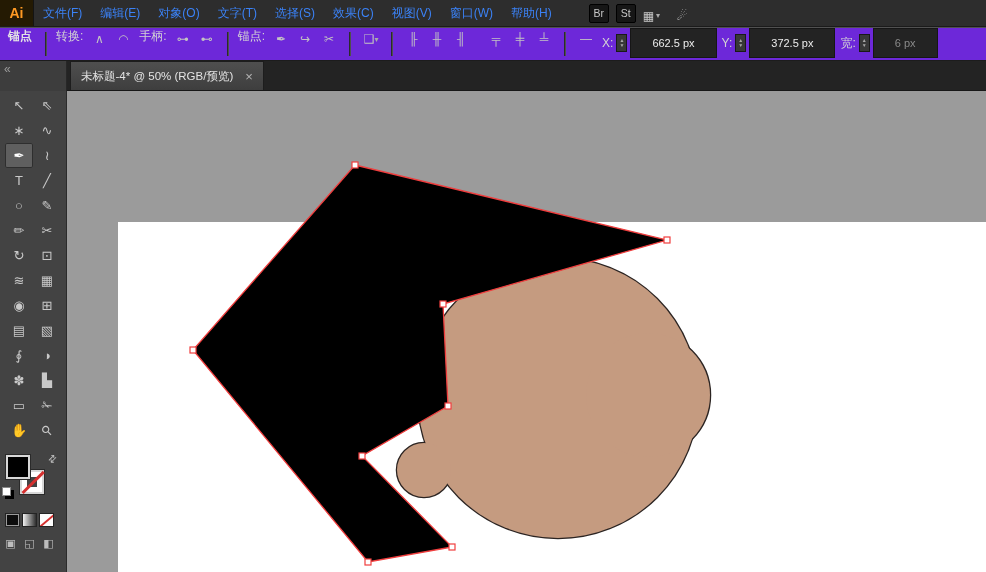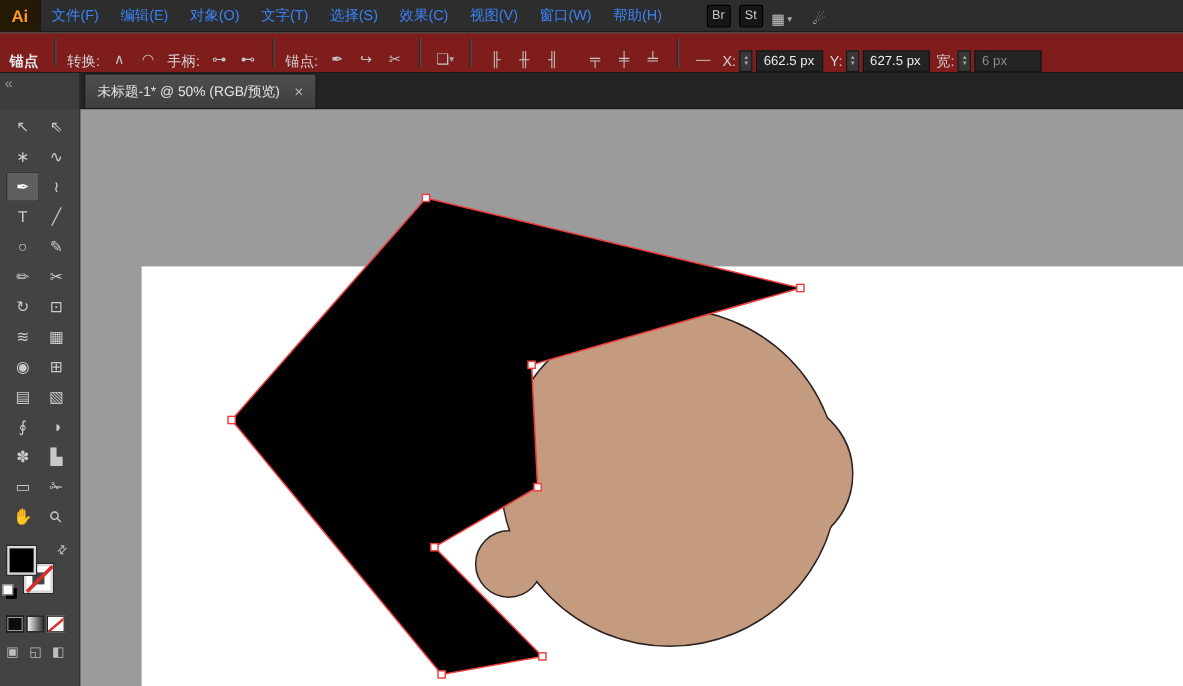--- a/index.html
+++ b/index.html
@@ -13,33 +13,33 @@
               display:flex; align-items:center; justify-content:center; border-right:1px solid #141414; }
   .menu-items { display:flex; height:100%; }
   .menu-item { padding:0 9px; font-size:12px; color:#3b82f6; display:flex; align-items:center; cursor:default; }
   .menu-right { display:flex; align-items:flex-end; margin-left:28px; gap:7px; }
   .mini-app-btn { width:20px; height:19px; background:#161616; border:1px solid #000; border-radius:2px;
                   color:#c7c7c7; font-size:10.5px; display:flex; align-items:center; justify-content:center; }
   .tray-icon { color:#c7c7c7; font-size:12px; display:flex; align-items:center; gap:2px; }
   .tray-caret { font-size:8px; color:#aaa; }
 
   
-  .control-bar { height:34px; background:#7f1d1d; border-top:1px solid #515151; border-bottom:1px solid #1c1c1c;
-                 display:flex; align-items:flex-end; padding:0 8px; gap:5px; flex:none; font-size:12px; color:#d4d4d4; }
+  .control-bar { height:34px; background:#6d28d9; border-top:1px solid #515151; border-bottom:1px solid #1c1c1c;
+                 display:flex; align-items:flex-start; padding:0 8px; gap:5px; flex:none; font-size:12px; color:#d4d4d4; }
   .cb-label { font-size:12px; color:#d4d4d4; white-space:nowrap; }
   .cb-title { font-weight:bold; color:#e4e4e4; margin-right:4px; }
   .cb-sep { align-self:stretch; margin:4px 4px; width:2px; border-left:1px solid #2b2b2b; border-right:1px solid #4f4f4f; }
   .icon-btn { min-width:22px; height:22px; display:flex; align-items:center; justify-content:center;
               color:#c3c3c3; font-size:12px; border-radius:2px; cursor:default; }
   .icon-group { display:flex; align-items:center; gap:2px; }
   .field-group { display:flex; align-items:center; gap:3px; }
   .stepper { width:11px; height:18px; background:#383838; border:1px solid #191919; display:flex; flex-direction:column;
              align-items:center; justify-content:center; color:#a8a8a8; font-size:5px; line-height:5px; }
-  .field { height:18px; min-width:56px; background:#232323; border:1px solid #161616; color:#ececec; font-size:11px;
-           display:flex; align-items:center; padding:0 5px; }
+  .field { height:30px; min-width:56px; background:#232323; border:1px solid #161616; color:#ececec; font-size:11px;
+           display:flex; align-items:center; padding:0 21px; }
   .dim { color:#8a8a8a; }
 
   
   .tab-row { height:30px; display:flex; flex:none; }
   .tools-cap { width:67px; background:#3d3d3d; border-right:1px solid #272727; color:#9a9a9a; font-size:12px;
                padding:1px 4px; }
   .tab-bar { flex:1; background:#232323; border-bottom:1px solid #171717; display:flex; align-items:stretch; }
   .doc-tab { margin-left:3px; background:linear-gradient(#4f4f4f,#3e3e3e); border:1px solid #1d1d1d; border-bottom:none;
              color:#e3e3e3; font-size:11.5px; display:flex; align-items:center; gap:12px; padding:0 10px; }
   .tab-close { color:#b5b5b5; font-size:13px; cursor:default; }
@@ -149,39 +149,39 @@
         <span>▼</span>
       </span>
       <span class="field">662.5 px</span>
     </span>
     <span class="field-group">
       <span class="cb-label">Y:</span>
       <span class="stepper">
         <span>▲</span>
         <span>▼</span>
       </span>
-      <span class="field">627.5 px</span>
+      <span class="field">372.5 px</span>
     </span>
     <span class="field-group">
       <span class="cb-label">宽:</span>
       <span class="stepper">
         <span>▲</span>
         <span>▼</span>
       </span>
       <span class="field dim">6 px</span>
     </span>
   </div>
 
   <div class="tab-row">
     <div class="tools-cap">
       <span>«</span>
     </div>
     <div class="tab-bar">
       <div class="doc-tab">
-        <span>未标题-1* @ 50% (RGB/预览)</span>
+        <span>未标题-4* @ 50% (RGB/预览)</span>
         <span class="tab-close">×</span>
       </div>
     </div>
   </div>
 
   <div class="main-row">
     <div class="toolbar">
       <div class="tools-grid" id="tools-grid">
           <div class="tool">
             <span class="tool-glyph">↖</span>

